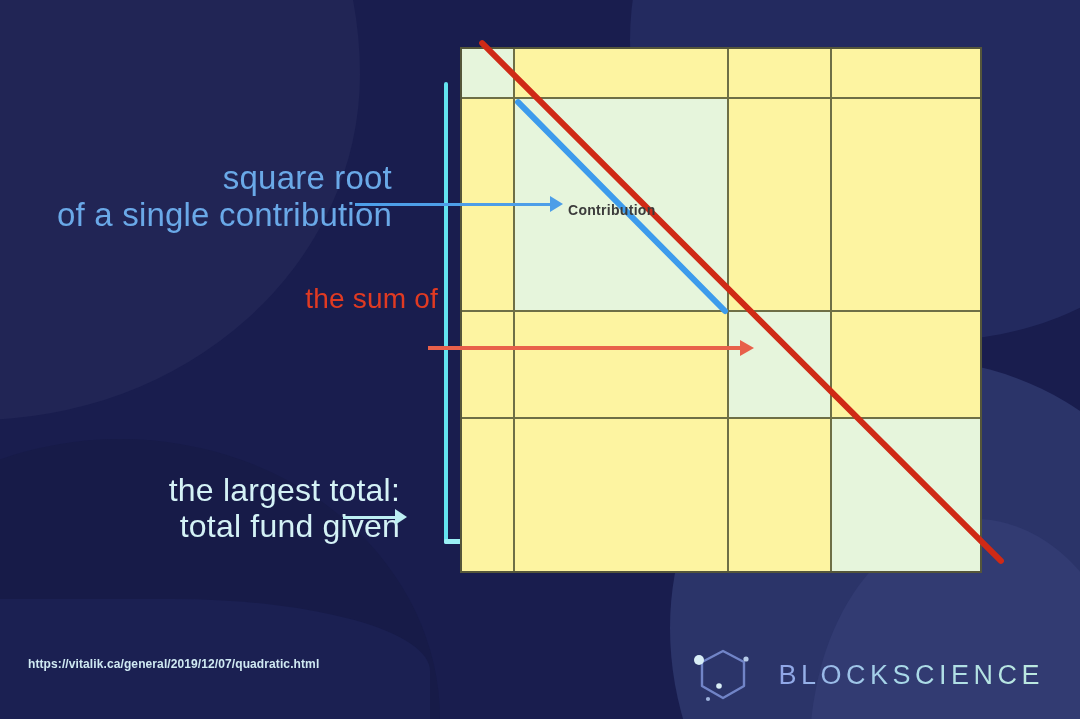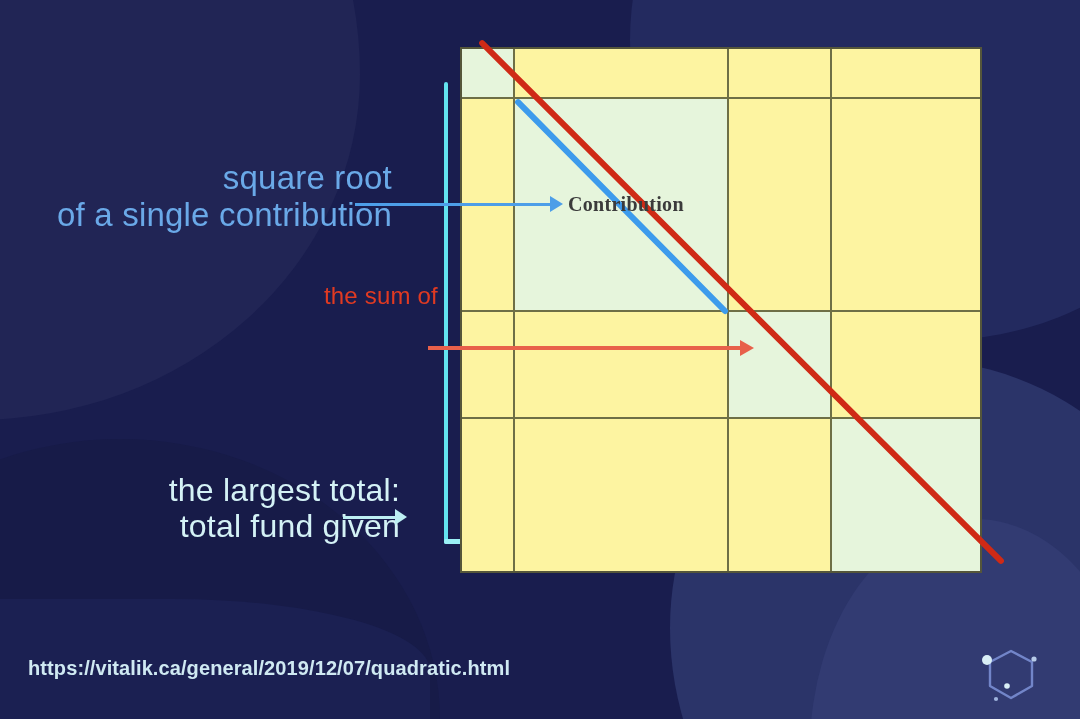--- a/index.html
+++ b/index.html
@@ -80,40 +80,40 @@
   #arrow-white .head{border-left:12px solid #bdeff3;}
 
   
   .label{position:absolute;line-height:1.12;font-weight:400;letter-spacing:.2px;}
   #label-blue{
     right:688px;top:160px;text-align:right;width:420px;
     color:#6aa9e8;font-size:33px;
   }
   #label-red{
     right:642px;top:283px;text-align:right;width:420px;
-    color:#e03a22;font-size:24px;
+    color:#e03a22;font-size:28px;
   }
   #label-white{
     right:680px;top:473px;text-align:right;width:420px;
     color:#d4f2f6;font-size:32px;
   }
   .label .l2{display:block;}
 
   
   #contribution-text{
-    position:absolute;left:568px;top:193px;
-    font-family:Liberation Serif, serif;
-    font-size:20px;font-weight:700;color:#3b3b3b;
+    position:absolute;left:568px;top:202px;
+    font-family:Liberation Sans, sans-serif;
+    font-size:14px;font-weight:700;color:#3b3b3b;
     letter-spacing:.3px;
   }
 
   
   #footer-url{
     position:absolute;left:28px;top:657px;
-    font-size:20px;font-weight:700;color:#cfe9f2;letter-spacing:.1px;
+    font-size:12px;font-weight:700;color:#cfe9f2;letter-spacing:.1px;
   }
   #logo{
     position:absolute;right:36px;top:645px;
     display:flex;align-items:center;gap:22px;
   }
   #logo-mark{width:66px;height:60px;display:block;}
   #logo-text{
     font-size:27px;letter-spacing:4.5px;font-weight:400;
     background:linear-gradient(90deg,#8fa4e8 0%,#a8d8e8 45%,#bdeadf 100%);
     -webkit-background-clip:text;background-clip:text;color:transparent;
@@ -199,15 +199,16 @@
   <div id="footer-url">https://vitalik.ca/general/2019/12/07/quadratic.html</div>
 
   <div id="logo">
     <svg id="logo-mark" viewBox="0 0 66 60">
       <path d="M33 6 L54 17 L54 41 L33 53 L12 41 L12 17 Z" fill="none" stroke="#7e93d8" stroke-width="2.4" stroke-linejoin="round" opacity="0.85"></path>
       <circle cx="9" cy="15" r="5" fill="#d9eef6"></circle>
       <circle cx="56" cy="14" r="2.6" fill="#b7cbe8"></circle>
       <circle cx="29" cy="41" r="2.8" fill="#d9eef6"></circle>
       <circle cx="18" cy="54" r="2.1" fill="#9fb4dd"></circle>
     </svg>
+    <span id="logo-text">BLOCKSCIENCE</span>
   </div>
 
 </div>
 
 </body></html>

